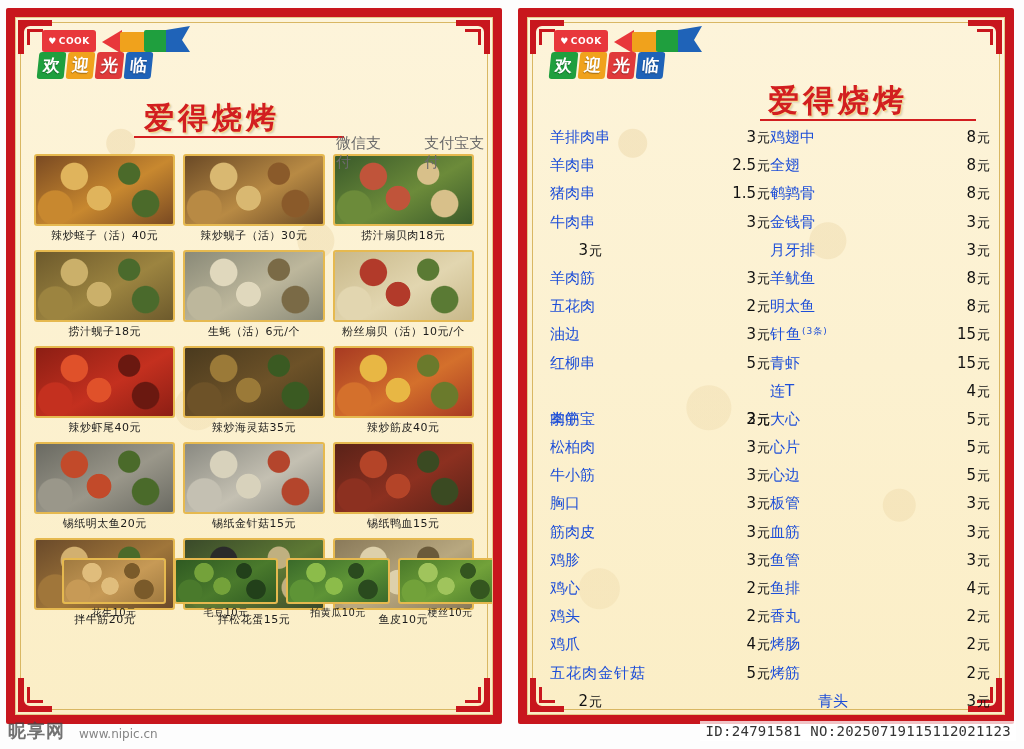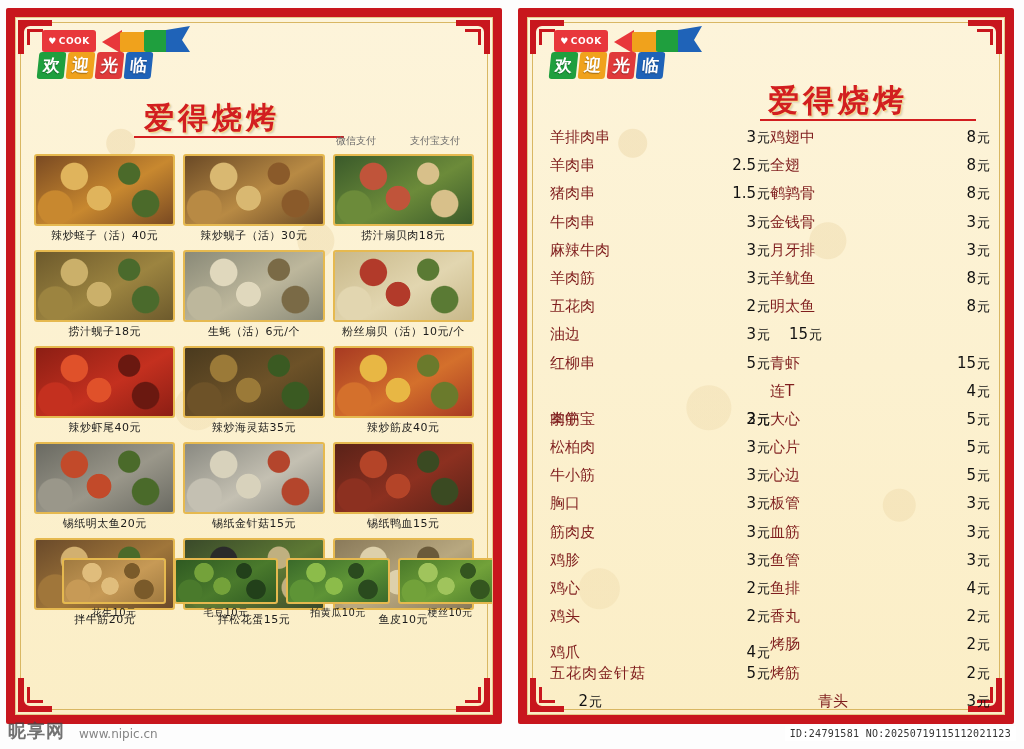--- a/index.html
+++ b/index.html
@@ -139,21 +139,21 @@
     font-size: 31px;
   }
   .right .titlerule {
     position: absolute; left: 232px; top: 101px;
     width: 216px; height: 2px; background: #d21e20; z-index: 6;
   }
 
   .paytags {
     position: absolute; left: 320px; top: 116px;
     display: flex; gap: 34px;
-    font-size: 10px; color: #6b6b6b;
+    font-size: 15px; color: #6b6b6b;
     z-index: 6;
   }
 
   
   .grid {
     position: absolute;
     left: 18px; top: 136px;
     width: 440px;
     display: grid;
     grid-template-columns: repeat(3, 1fr);
@@ -194,21 +194,21 @@
   .prow {
     display: flex;
     align-items: baseline;
     height: 28.2px;
   }
   .pname {
     flex: 1 1 auto;
     display: flex;
     justify-content: space-between;
     font-size: 15px;
-    color: #7f1d1d;
+    color: #1d4ed8;
     padding-right: 8px;
     letter-spacing: 0;
     white-space: nowrap;
   }
   .pname.solid { justify-content: flex-start; letter-spacing: 1px; }
   .pname .sub { font-size: 9px; vertical-align: -1px; }
   .pprice {
     flex: 0 0 auto;
     width: 52px;
     text-align: right;
@@ -228,21 +228,21 @@
     font-size: 18px; color: #444; font-weight: bold; letter-spacing: 1px;
     opacity: .75;
   }
   .wm-url { font-size: 12px; color: #666; opacity: .8; margin-bottom: 2px; }
 
   .idbar {
     position: absolute;
     right: 8px; bottom: 8px;
     background: rgba(255,255,255,.75);
     color: #333;
-    font-size: 10px;
+    font-size: 14px;
     padding: 2px 5px;
     letter-spacing: .3px;
     z-index: 9;
     font-family: "DejaVu Sans Mono", "Liberation Mono", monospace;
   }
 </style>
 </head>
 <body>
 
 <div class="page">
@@ -499,23 +499,20 @@
               </div>
               <div class="pprice"><span>1.5</span><span class="unit">元</span></div>
             </div>
             <div class="prow">
               <div class="pname">
                 <span style="display: flex; width: 100%; justify-content: space-between;">牛肉串</span>
               </div>
               <div class="pprice"><span>3</span><span class="unit">元</span></div>
             </div>
             <div class="prow">
-              <div class="pname">
-                <span style="display: flex; width: 100%; justify-content: space-between;">麻辣牛肉</span>
-              </div>
               <div class="pprice"><span>3</span><span class="unit">元</span></div>
             </div>
             <div class="prow">
               <div class="pname">
                 <span style="display: flex; width: 100%; justify-content: space-between;">羊肉筋</span>
               </div>
               <div class="pprice"><span>3</span><span class="unit">元</span></div>
             </div>
             <div class="prow">
               <div class="pname">
@@ -584,21 +581,21 @@
               <div class="pprice"><span>2</span><span class="unit">元</span></div>
             </div>
             <div class="prow">
               <div class="pname">
                 <span style="display: flex; width: 100%; justify-content: space-between;">鸡头</span>
               </div>
               <div class="pprice"><span>2</span><span class="unit">元</span></div>
             </div>
             <div class="prow">
               <div class="pname">
-                <span style="display: flex; width: 100%; justify-content: space-between; margin-top: 8px;">鸡爪</span>
+                <span style="display: flex; width: 100%; justify-content: space-between;">鸡爪</span>
               </div>
               <div class="pprice"><span>4</span><span class="unit">元</span></div>
             </div>
             <div class="prow">
               <div class="pname solid">
                 <span>五花肉金针菇</span>
               </div>
               <div class="pprice"><span>5</span><span class="unit">元</span></div>
             </div>
             <div class="prow">
@@ -642,20 +639,24 @@
               </div>
               <div class="pprice"><span>8</span><span class="unit">元</span></div>
             </div>
             <div class="prow">
               <div class="pname">
                 <span style="display: flex; width: 100%; justify-content: space-between;">明太鱼</span>
               </div>
               <div class="pprice"><span>8</span><span class="unit">元</span></div>
             </div>
             <div class="prow">
+              <div class="pname solid">
+                <span>针鱼</span>
+                <span class="sub">(3条)</span>
+              </div>
               <div class="pprice"><span>15</span><span class="unit">元</span></div>
             </div>
             <div class="prow">
               <div class="pname">
                 <span style="display: flex; width: 100%; justify-content: space-between;">青虾</span>
               </div>
               <div class="pprice"><span>15</span><span class="unit">元</span></div>
             </div>
             <div class="prow">
               <div class="pname">

